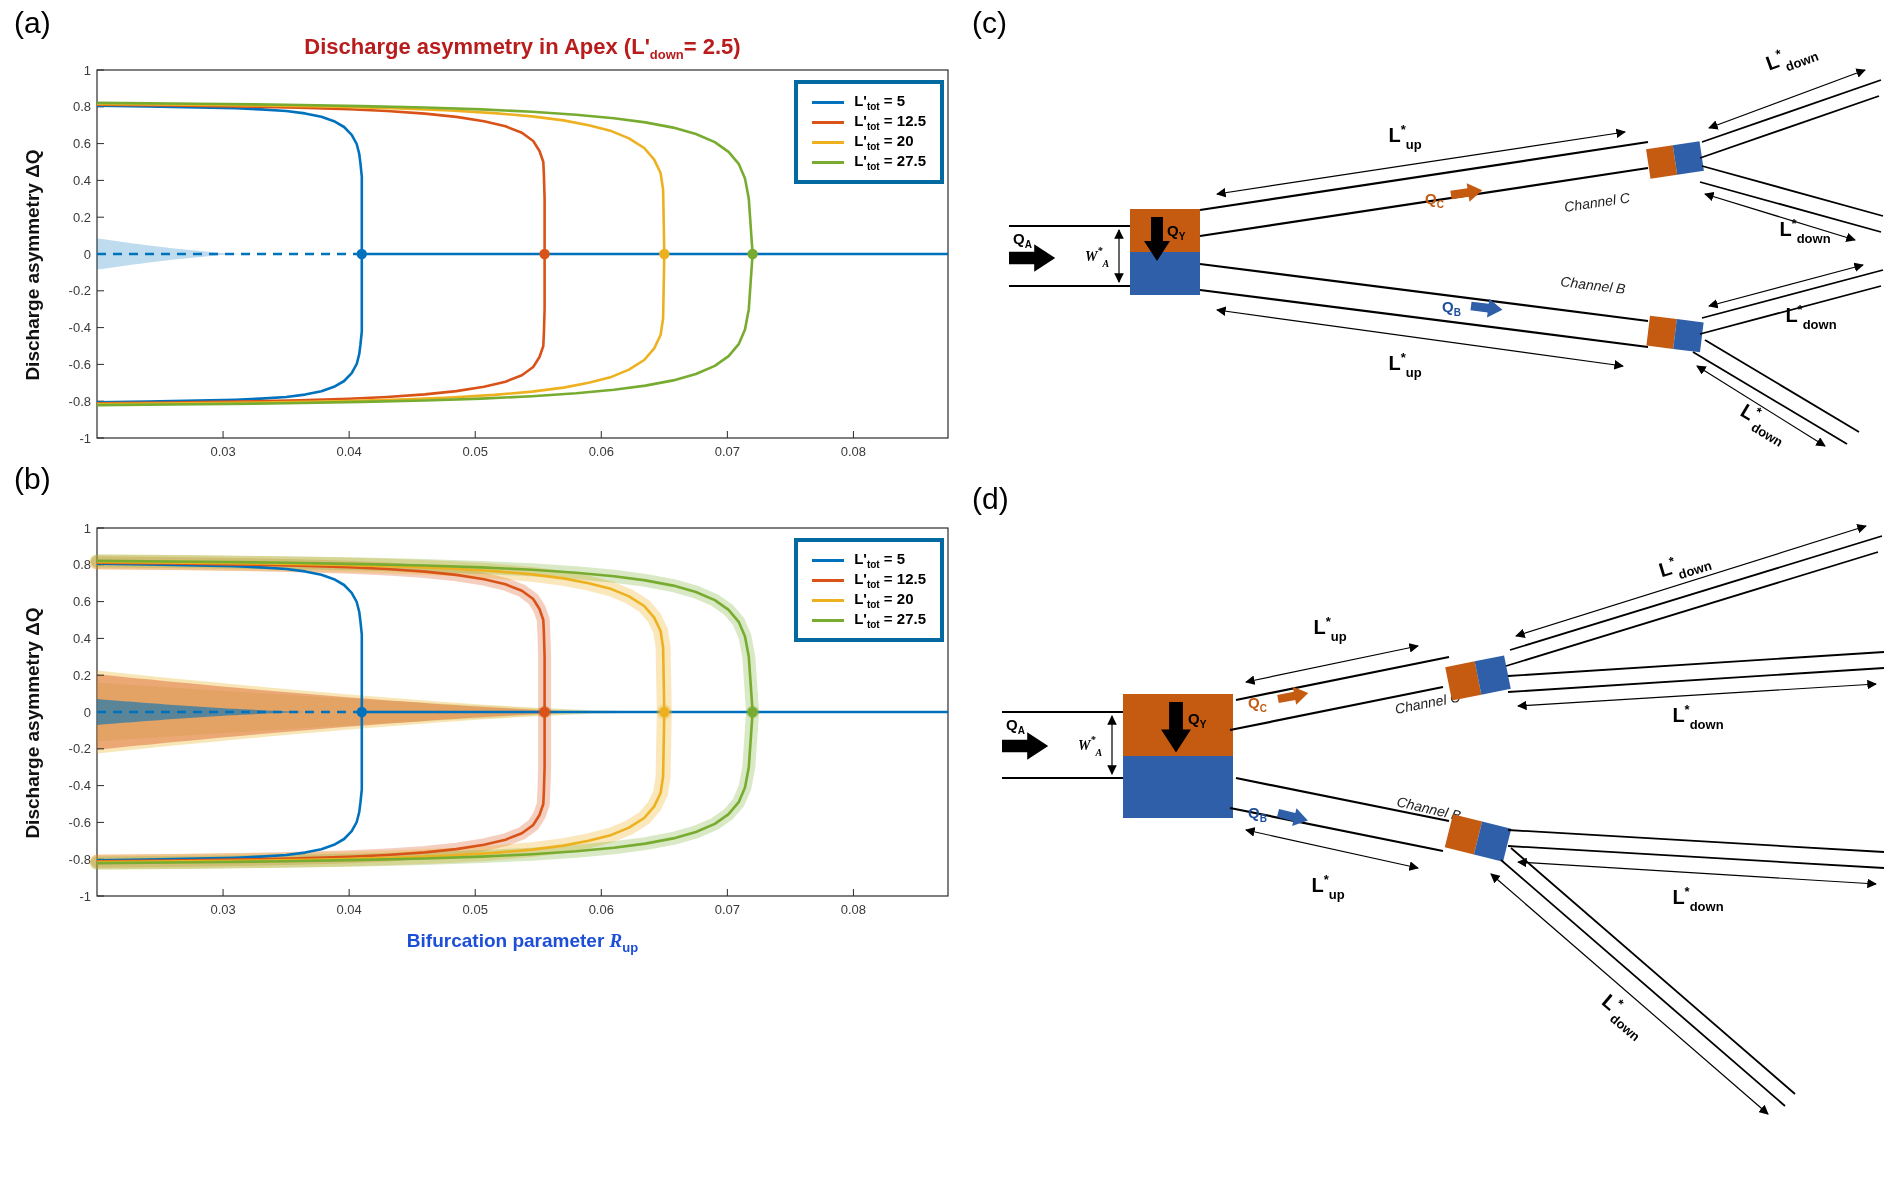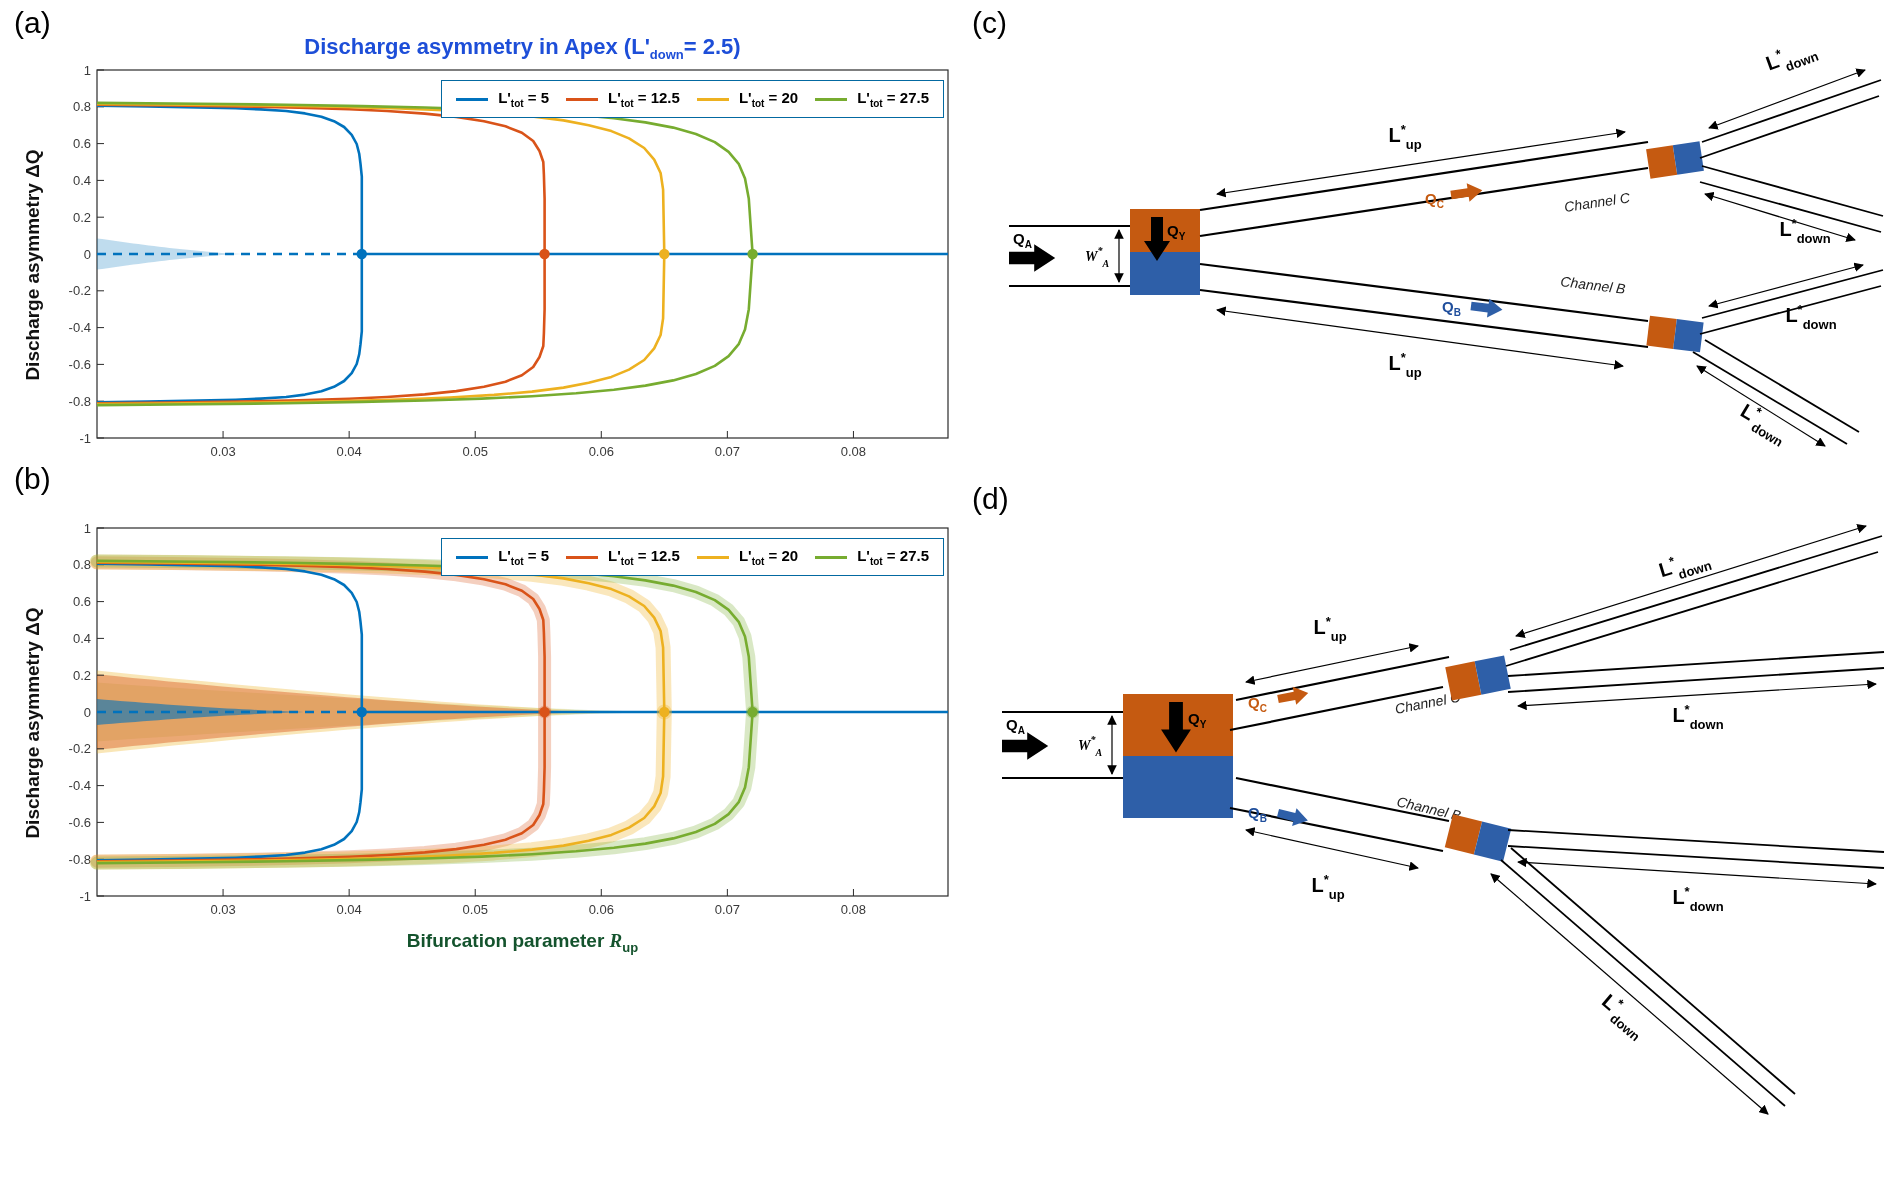--- a/index.html
+++ b/index.html
@@ -1,29 +1,29 @@
 <!DOCTYPE html>
 <html><head>
 <meta charset="utf-8">
 <style>
   html,body{margin:0;padding:0;background:#fff;}
   .page{position:relative;width:1892px;height:1186px;background:#fff;overflow:hidden;
         font-family:"Liberation Sans",sans-serif;color:#000;}
   .panel-letter{position:absolute;font-size:30px;font-weight:400;color:#000;}
   .chart{position:absolute;}
   .chart-title{position:absolute;top:0;left:42px;width:851px;text-align:center;
-               font-size:22px;font-weight:bold;color:#1d4ed8;}
+               font-size:22px;font-weight:bold;color:#b91c1c;}
   .chart-title sub,.xlabel sub{font-size:13px;font-weight:bold;}
   .ylabel{position:absolute;left:-212px;top:220px;width:380px;text-align:center;
           transform:rotate(-90deg);font-size:19px;font-weight:bold;color:#111;}
   .xlabel{position:absolute;top:438px;left:42px;width:851px;text-align:center;
-          font-size:19px;font-weight:bold;color:#14532d;}
+          font-size:19px;font-weight:bold;color:#1d4ed8;}
   .xlabel .xr{font-style:italic;font-family:"Liberation Serif",serif;font-weight:bold;}
-  .legend{position:absolute;right:16px;top:46px;border:1px solid #0369a1;background:#fff;
-          padding:8px 14px;display:flex;gap:17px;z-index:5;}
+  .legend{position:absolute;right:16px;top:46px;border:4px solid #0369a1;background:#fff;
+          padding:8px 14px;display:flex;flex-direction:column;gap:0;z-index:5;}
   .lg-row{display:flex;align-items:center;gap:10px;}
   .lg-line{display:inline-block;width:32px;height:0;border-top:3px solid #000;}
   .lg-text{font-size:15px;font-weight:bold;color:#000;}
   .lg-text sub{font-size:10px;}
   svg text.tick{font-family:"Liberation Sans",sans-serif;font-size:13px;fill:#3a3a3a;}
   svg.diagram{position:absolute;overflow:visible;}
   .ch{stroke:#000;stroke-width:2.2;}
   .ch2{stroke:#000;stroke-width:1.8;}
   .dim{stroke:#000;stroke-width:1.2;}
   text.dimlab{font-size:20px;font-weight:bold;fill:#000;font-family:"Liberation Sans",sans-serif;}

